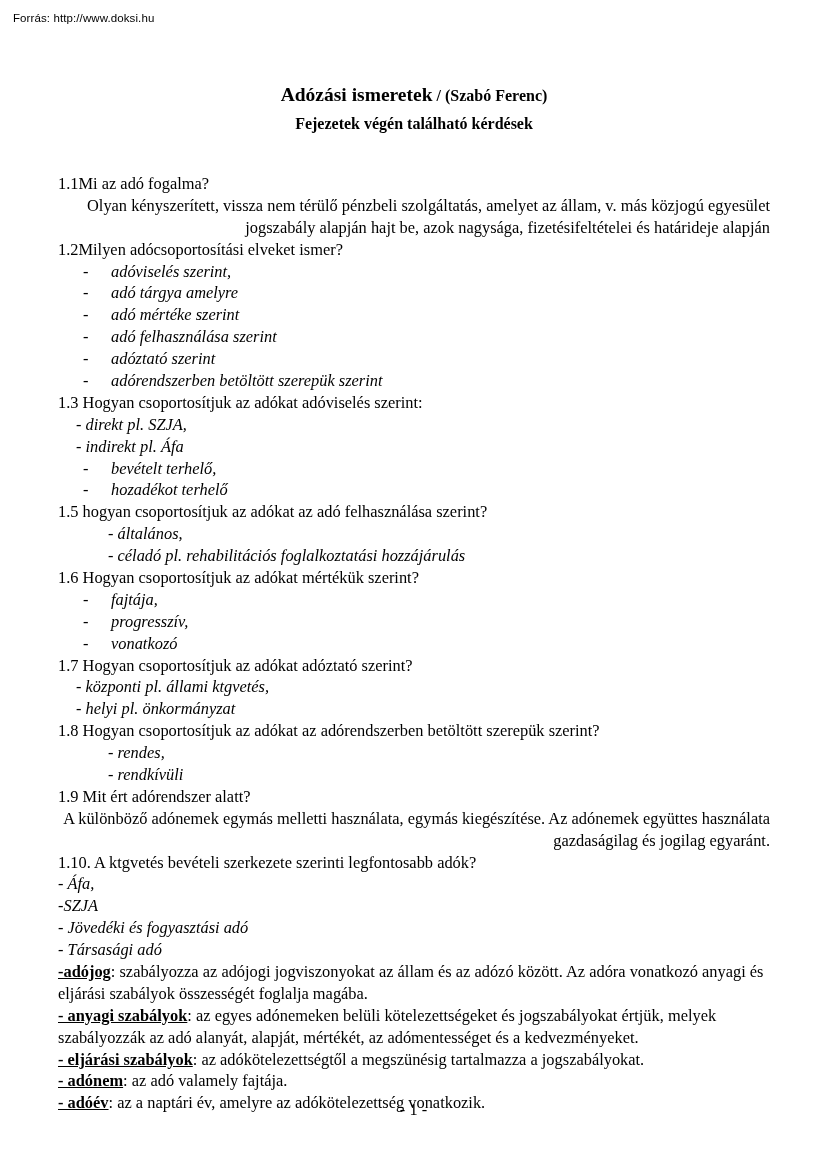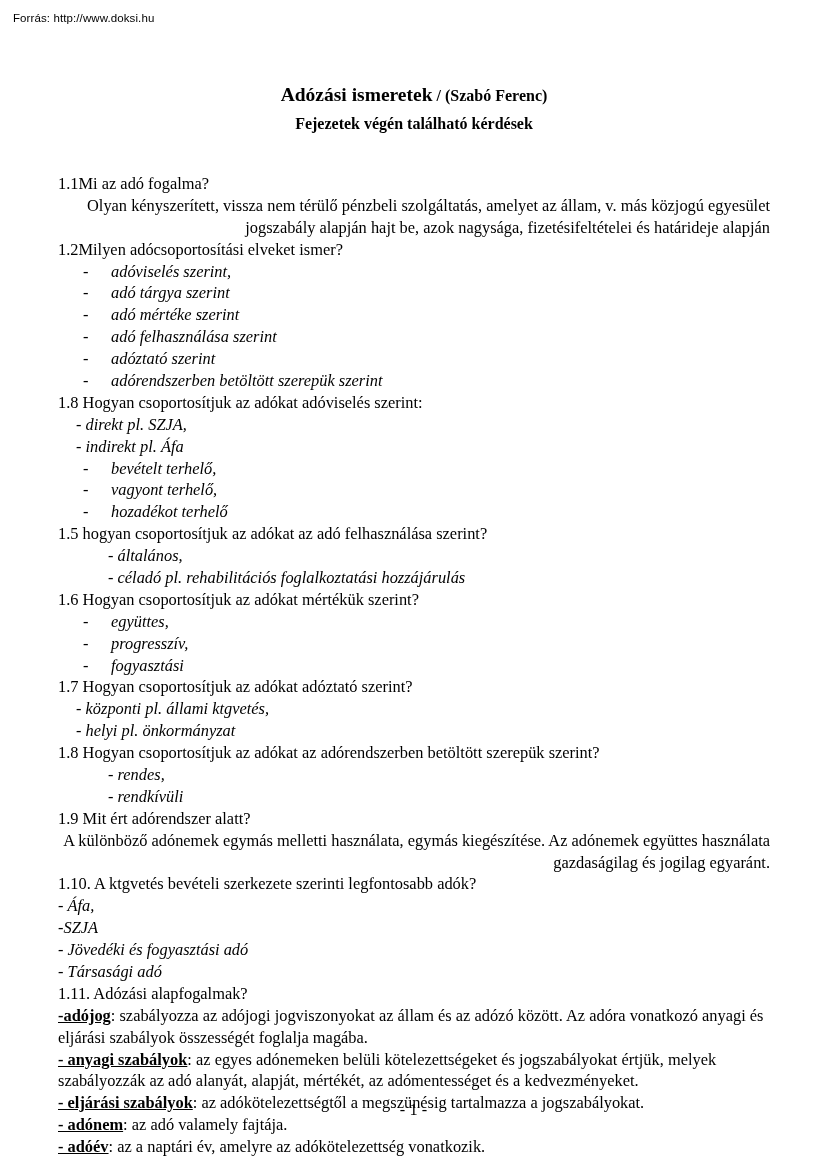--- a/index.html
+++ b/index.html
@@ -115,50 +115,49 @@
     <div class="doc-subtitle">Fejezetek végén található kérdések</div>
 
     <div class="body-block">
 
       <p class="q-heading">1.1Mi az adó fogalma?</p>
       <p class="q-answer">Olyan kényszerített, vissza nem térülő pénzbeli szolgáltatás, amelyet az állam, v. más közjogú egyesület jogszabály alapján hajt be, azok nagysága, fizetésifeltételei és határideje alapján</p>
 
       <p class="q-heading">1.2Milyen adócsoportosítási elveket ismer?</p>
       <ul class="bullet-list">
         <li class="ind-dash"><span class="dash-mark">-</span><span>adóviselés szerint,</span></li>
-        <li class="ind-dash"><span class="dash-mark">-</span><span>adó tárgya szerint</span></li>
+        <li class="ind-dash"><span class="dash-mark">-</span><span>adó tárgya amelyre</span></li>
         <li class="ind-dash"><span class="dash-mark">-</span><span>adó mértéke szerint</span></li>
         <li class="ind-dash"><span class="dash-mark">-</span><span>adó felhasználása szerint</span></li>
         <li class="ind-dash"><span class="dash-mark">-</span><span>adóztató szerint</span></li>
         <li class="ind-dash"><span class="dash-mark">-</span><span>adórendszerben betöltött szerepük szerint</span></li>
       </ul>
 
-      <p class="q-heading">1.8 Hogyan csoportosítjuk az adókat adóviselés szerint:</p>
+      <p class="q-heading">1.3 Hogyan csoportosítjuk az adókat adóviselés szerint:</p>
       <ul class="bullet-list">
         <li class="ind-a">- direkt pl. SZJA,</li>
         <li class="ind-a">- indirekt pl. Áfa</li>
       </ul>
 
       <ul class="bullet-list">
         <li class="ind-dash"><span class="dash-mark">-</span><span>bevételt terhelő,</span></li>
-        <li class="ind-dash"><span class="dash-mark">-</span><span>vagyont terhelő,</span></li>
         <li class="ind-dash"><span class="dash-mark">-</span><span>hozadékot terhelő</span></li>
       </ul>
 
       <p class="q-heading">1.5 hogyan csoportosítjuk az adókat az adó felhasználása szerint?</p>
       <ul class="bullet-list">
         <li class="ind-b">- általános,</li>
         <li class="ind-b">- céladó pl. rehabilitációs foglalkoztatási hozzájárulás</li>
       </ul>
 
       <p class="q-heading">1.6 Hogyan csoportosítjuk az adókat mértékük szerint?</p>
       <ul class="bullet-list">
-        <li class="ind-dash"><span class="dash-mark">-</span><span>együttes,</span></li>
+        <li class="ind-dash"><span class="dash-mark">-</span><span>fajtája,</span></li>
         <li class="ind-dash"><span class="dash-mark">-</span><span>progresszív,</span></li>
-        <li class="ind-dash"><span class="dash-mark">-</span><span>fogyasztási</span></li>
+        <li class="ind-dash"><span class="dash-mark">-</span><span>vonatkozó</span></li>
       </ul>
 
       <p class="q-heading">1.7 Hogyan csoportosítjuk az adókat adóztató szerint?</p>
       <ul class="bullet-list">
         <li class="ind-a">- központi pl. állami ktgvetés,</li>
         <li class="ind-a">- helyi pl. önkormányzat</li>
       </ul>
 
       <p class="q-heading">1.8 Hogyan csoportosítjuk az adókat az adórendszerben betöltött szerepük szerint?</p>
       <ul class="bullet-list">
@@ -170,21 +169,20 @@
       <p class="q-answer">A különböző adónemek egymás melletti használata, egymás kiegészítése. Az adónemek együttes használata gazdaságilag és jogilag egyaránt.</p>
 
       <p class="q-heading">1.10. A ktgvetés bevételi szerkezete szerinti legfontosabb adók?</p>
       <ul class="bullet-list">
         <li class="ind-c">- Áfa,</li>
         <li class="ind-c">-SZJA</li>
         <li class="ind-c">- Jövedéki és fogyasztási adó</li>
         <li class="ind-c">- Társasági adó</li>
       </ul>
 
-      <p class="q-heading">1.11. Adózási alapfogalmak?</p>
       <div class="defs">
         <p><b>-adójog</b><span>: szabályozza az adójogi jogviszonyokat az állam és az adózó között. Az adóra vonatkozó anyagi és eljárási szabályok összességét foglalja magába.</span></p>
         <p><b>- anyagi szabályok</b><span>: az egyes adónemeken belüli kötelezettségeket és jogszabályokat értjük, melyek szabályozzák az adó alanyát, alapját, mértékét, az adómentességet és a kedvezményeket.</span></p>
         <p><b>- eljárási szabályok</b><span>: az adókötelezettségtől a megszünésig tartalmazza a jogszabályokat.</span></p>
         <p><b>- adónem</b><span>: az adó valamely fajtája.</span></p>
         <p><b>- adóév</b><span>: az a  naptári év, amelyre az adókötelezettség vonatkozik.</span></p>
 
       </div>
 
     </div>

